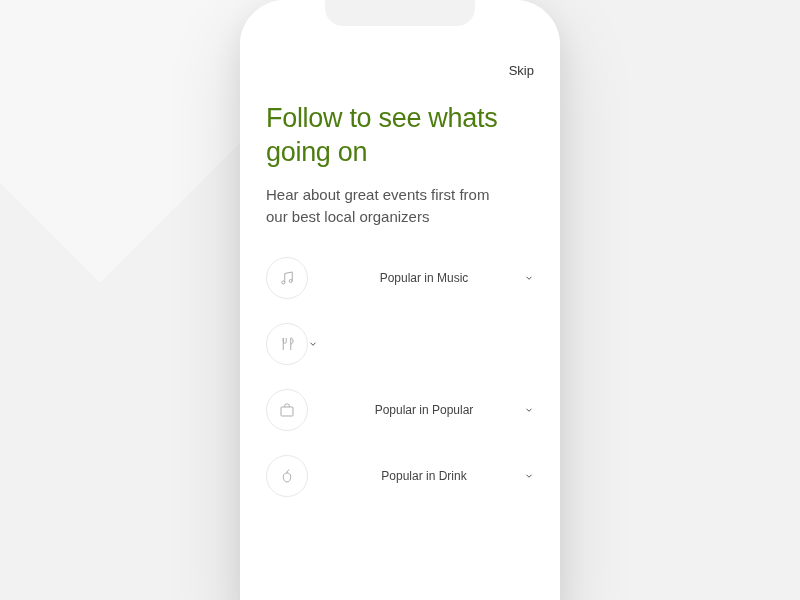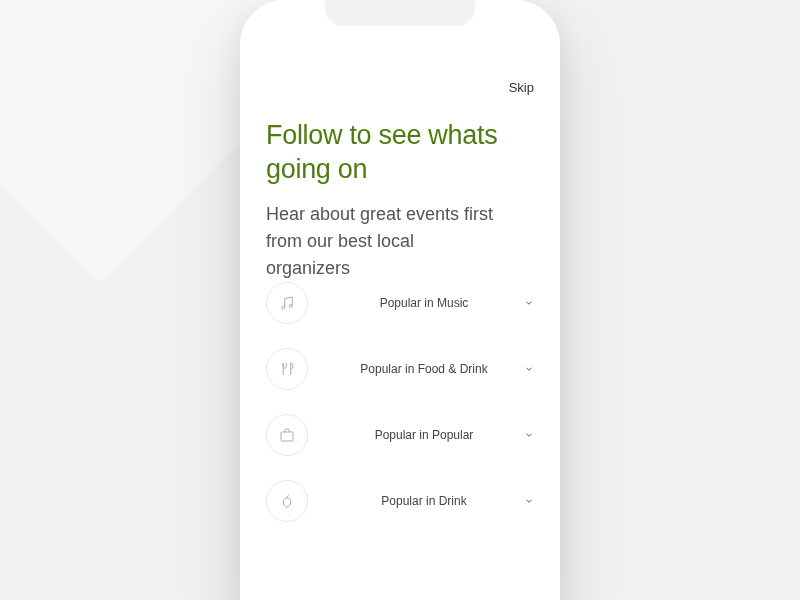--- a/index.html
+++ b/index.html
@@ -59,21 +59,21 @@
       left: 0;
       right: 0;
       bottom: 0;
       padding: 40px 26px 0 26px;
       background: #fff;
     }
 
     .skip-row {
       display: flex;
       justify-content: flex-end;
-      margin-top: 40px;
+      margin-top: 23px;
       margin-bottom: 24px;
     }
 
     .skip-btn {
       font-size: 13px;
       color: #333;
       background: none;
       border: none;
       cursor: pointer;
     }
@@ -81,23 +81,24 @@
     .title {
       font-size: 27px;
       font-weight: 400;
       color: #4d7c0f;
       line-height: 1.25;
       letter-spacing: -0.3px;
       margin-bottom: 14px;
     }
 
     .subtitle {
-      font-size: 18px;
+      font-size: 15px;
       color: #555;
       line-height: 1.5;
+      margin-bottom: 28px;
       max-width: 230px;
     }
 
     .category-list {
       display: flex;
       flex-direction: column;
       gap: 24px;
       text-align: center;
     }
 
@@ -180,21 +181,20 @@
             </svg>
         </span>
       </div>
 
       <div class="category-row">
         <div class="icon-circle">
           <svg viewBox="0 0 24 24">
               <path d="M7 4v16M7 4v5a2 2 0 0 0 4 0V4M17 4v16M17 4c1.5 0 3 1 3 4s-1.5 4-3 4"></path>
             </svg>
         </div>
-        <span class="category-label">Popular in Food &amp; Drink</span>
         <span class="chevron">
           <svg viewBox="0 0 24 24">
               <polyline points="6 9 12 15 18 9"></polyline>
             </svg>
         </span>
       </div>
 
       <div class="category-row">
         <div class="icon-circle">
           <svg viewBox="0 0 24 24">

